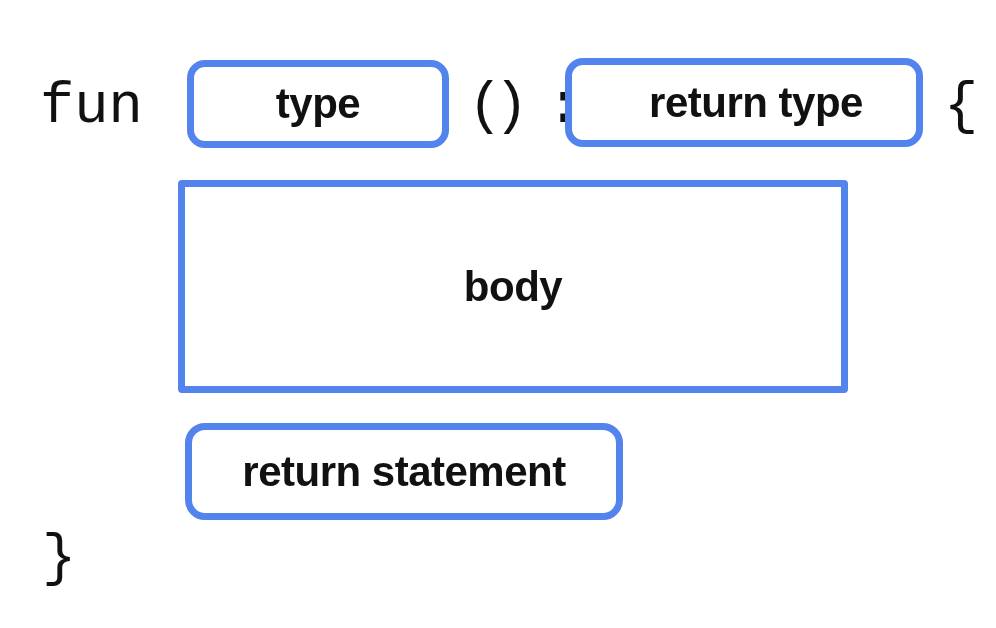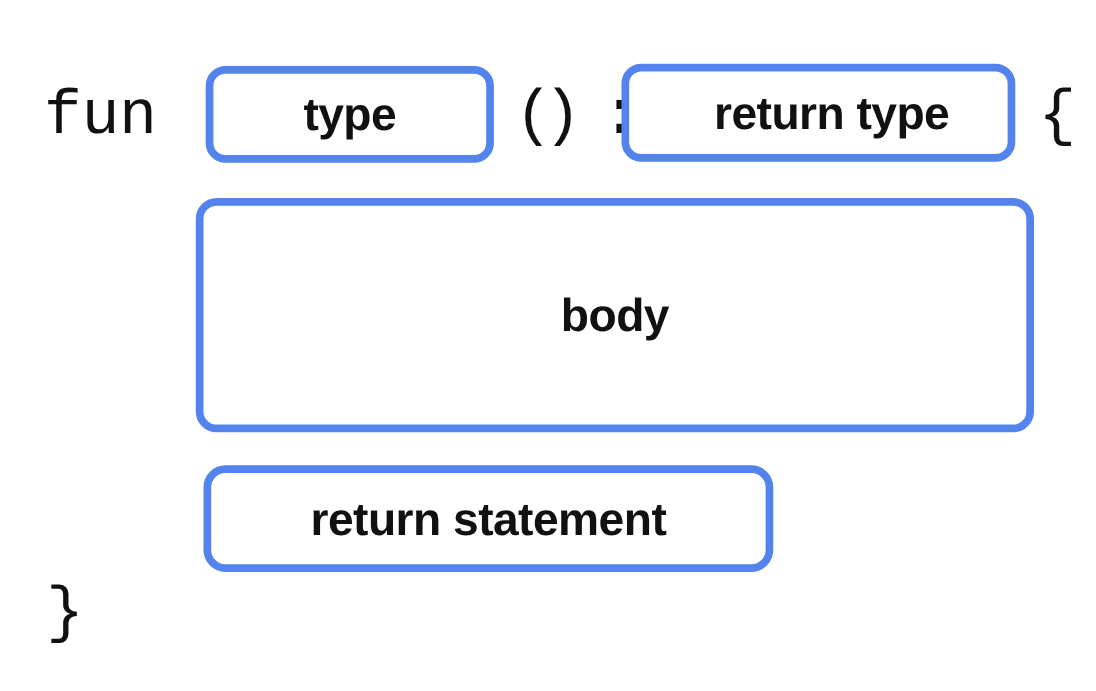--- a/index.html
+++ b/index.html
@@ -39,22 +39,22 @@
   .placeholder-label {
     font-family: "Liberation Sans", "DejaVu Sans", sans-serif;
     font-weight: 700;
     font-size: 42px;
     letter-spacing: -0.5px;
     color: var(--text);
     white-space: nowrap;
   }
   #name-box        { left: 187px; top: 45px;  width: 262px; height: 88px;  border-radius: 18px; }
   #return-type-box { left: 565px; top: 43px;  width: 358px; height: 89px;  border-radius: 18px; padding-left: 24px; }
-  #body-box        { left: 178px; top: 165px; width: 762px; height: 213px; border-radius: 19px; }
-  #return-stmt-box { left: 185px; top: 408px; width: 518px; height: 97px;  border-radius: 20px; text-align: center; }
+  #body-box        { left: 178px; top: 165px; width: 670px; height: 213px; border-radius: 4px; }
+  #return-stmt-box { left: 185px; top: 408px; width: 438px; height: 97px;  border-radius: 20px; text-align: center; }
   #kw-fun       { left: 40px;  top: 64px;  }
   #parens-colon { left: 468px; top: 64px;  }
   #open-brace   { left: 944px; top: 64px;  }
   #close-brace  { left: 42px;  top: 516px; }
 </style>
 </head>
 <body>
 
 <div class="canvas">
 

